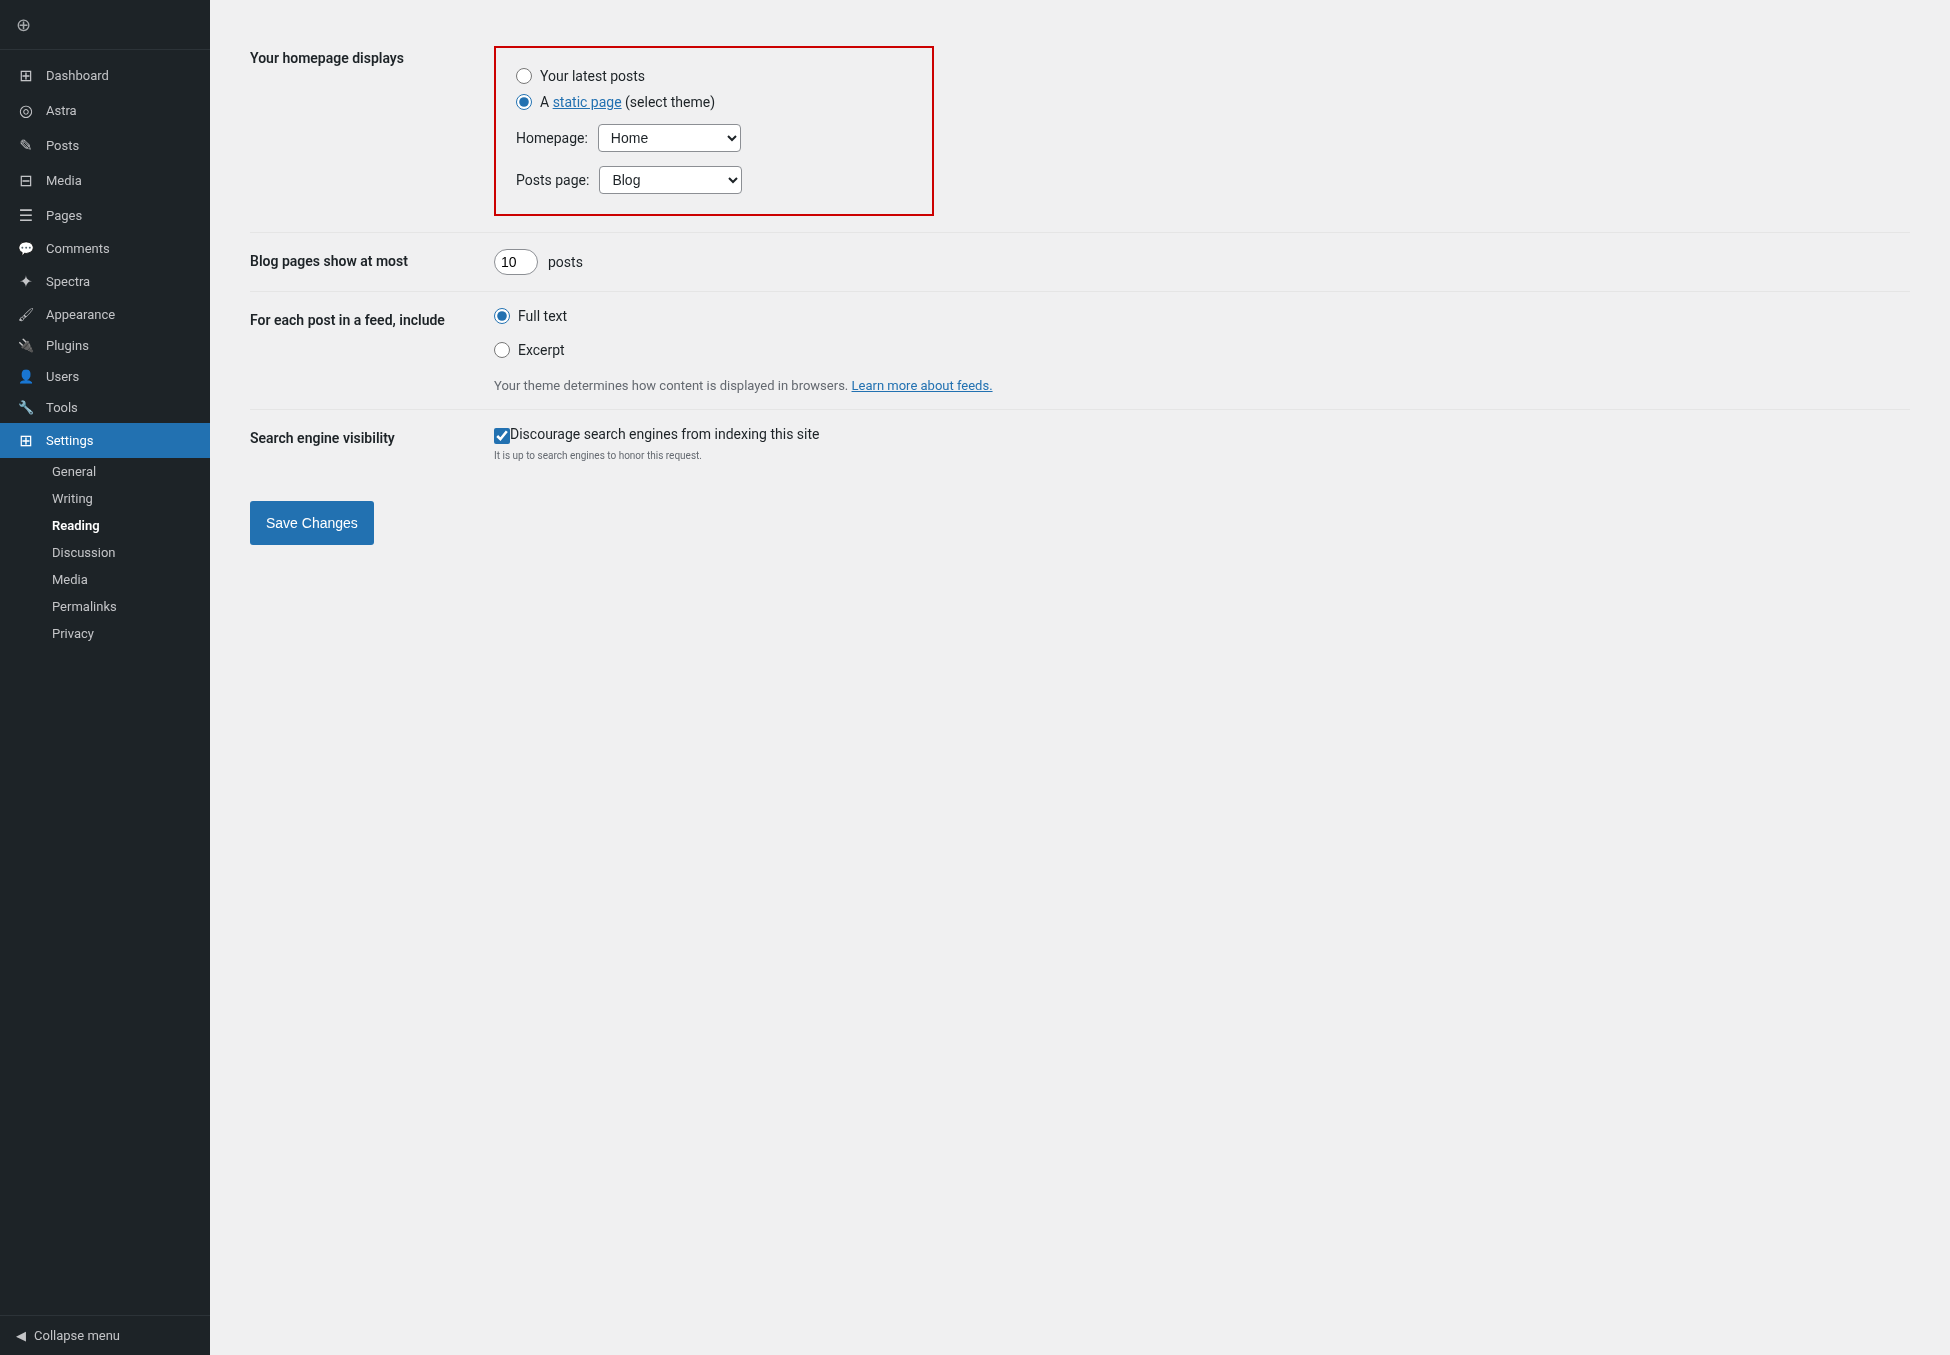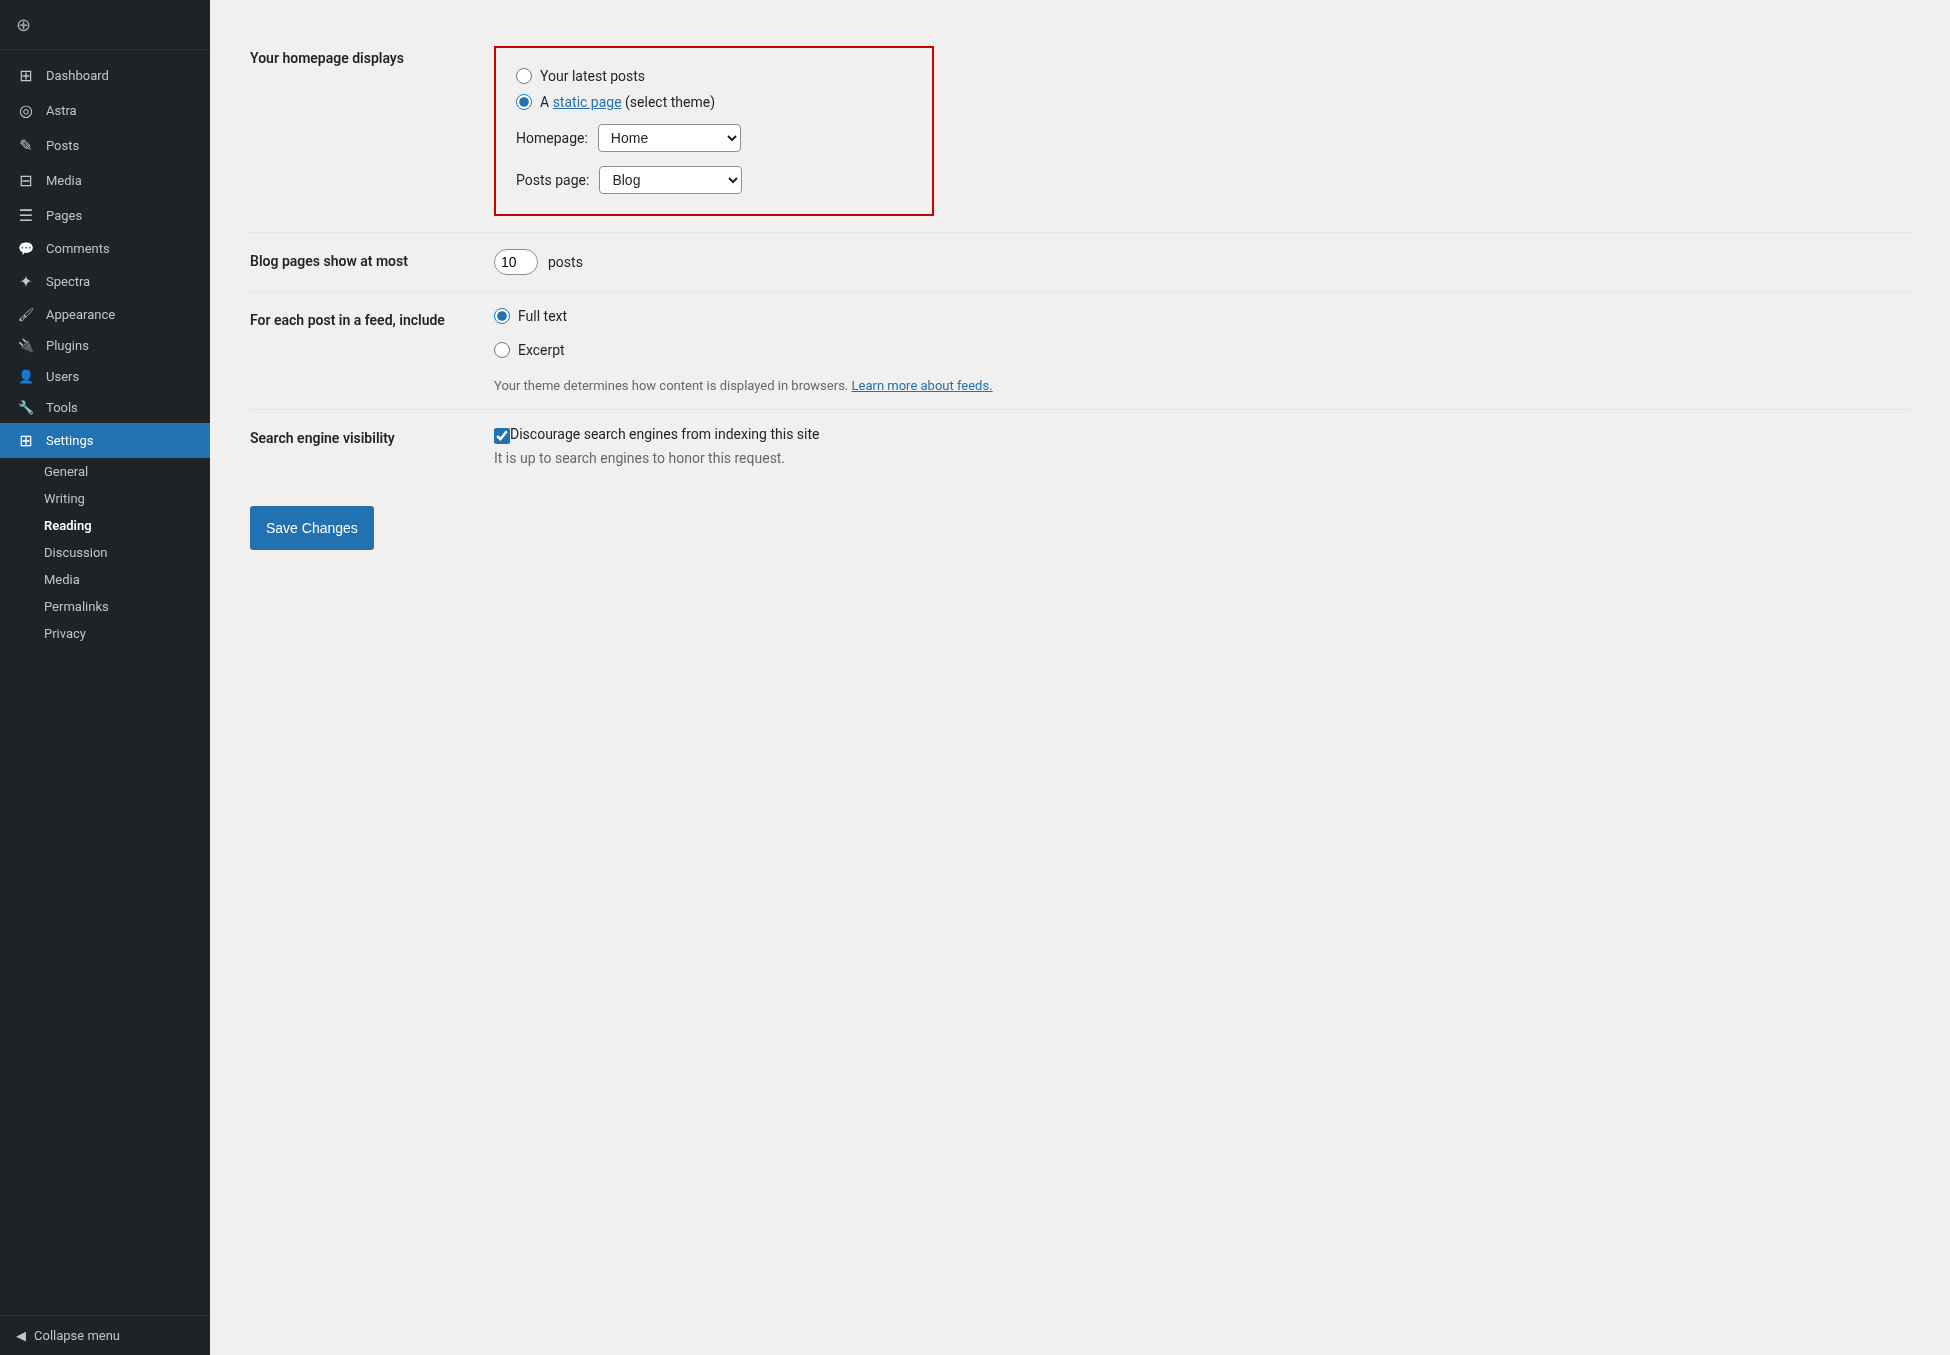--- a/index.html
+++ b/index.html
@@ -32,21 +32,21 @@
       padding: 8px 16px;
       color: #c3c4c7;
       cursor: pointer;
       font-size: 13px;
       text-decoration: none;
     }
     .sidebar-item.active { background: #2271b1; color: #fff; }
     .sidebar-item .icon { width: 20px; text-align: center; font-size: 16px; }
 
     
-    .sidebar-submenu { padding-left: 8px; }
+    .sidebar-submenu { padding-left: 16px; }
     .sidebar-subitem {
       display: block;
       padding: 6px 16px 6px 36px;
       color: #c3c4c7;
       cursor: pointer;
       font-size: 13px;
       text-decoration: none;
     }
     .sidebar-subitem.active { color: #fff; font-weight: 600; }
 
@@ -137,21 +137,21 @@
     .feed-help a { color: #2271b1; text-decoration: underline; cursor: pointer; }
 
     
     .checkbox-row {
       display: flex;
       align-items: flex-start;
       font-size: 14px;
       color: #1d2327;
     }
     .checkbox-row input[type="checkbox"] { width: 16px; height: 16px; margin-top: 2px; cursor: pointer; accent-color: #2271b1; }
-    .checkbox-help { font-size: 14px; color: #646970; margin-top: 6px; }
+    .checkbox-help { font-size: 10px; color: #646970; margin-top: 6px; }
 
     
     .save-btn {
       background: #2271b1;
       color: #fff;
       border: none;
       padding: 14px 16px;
       font-size: 14px;
       border-radius: 3px;
       cursor: pointer;

